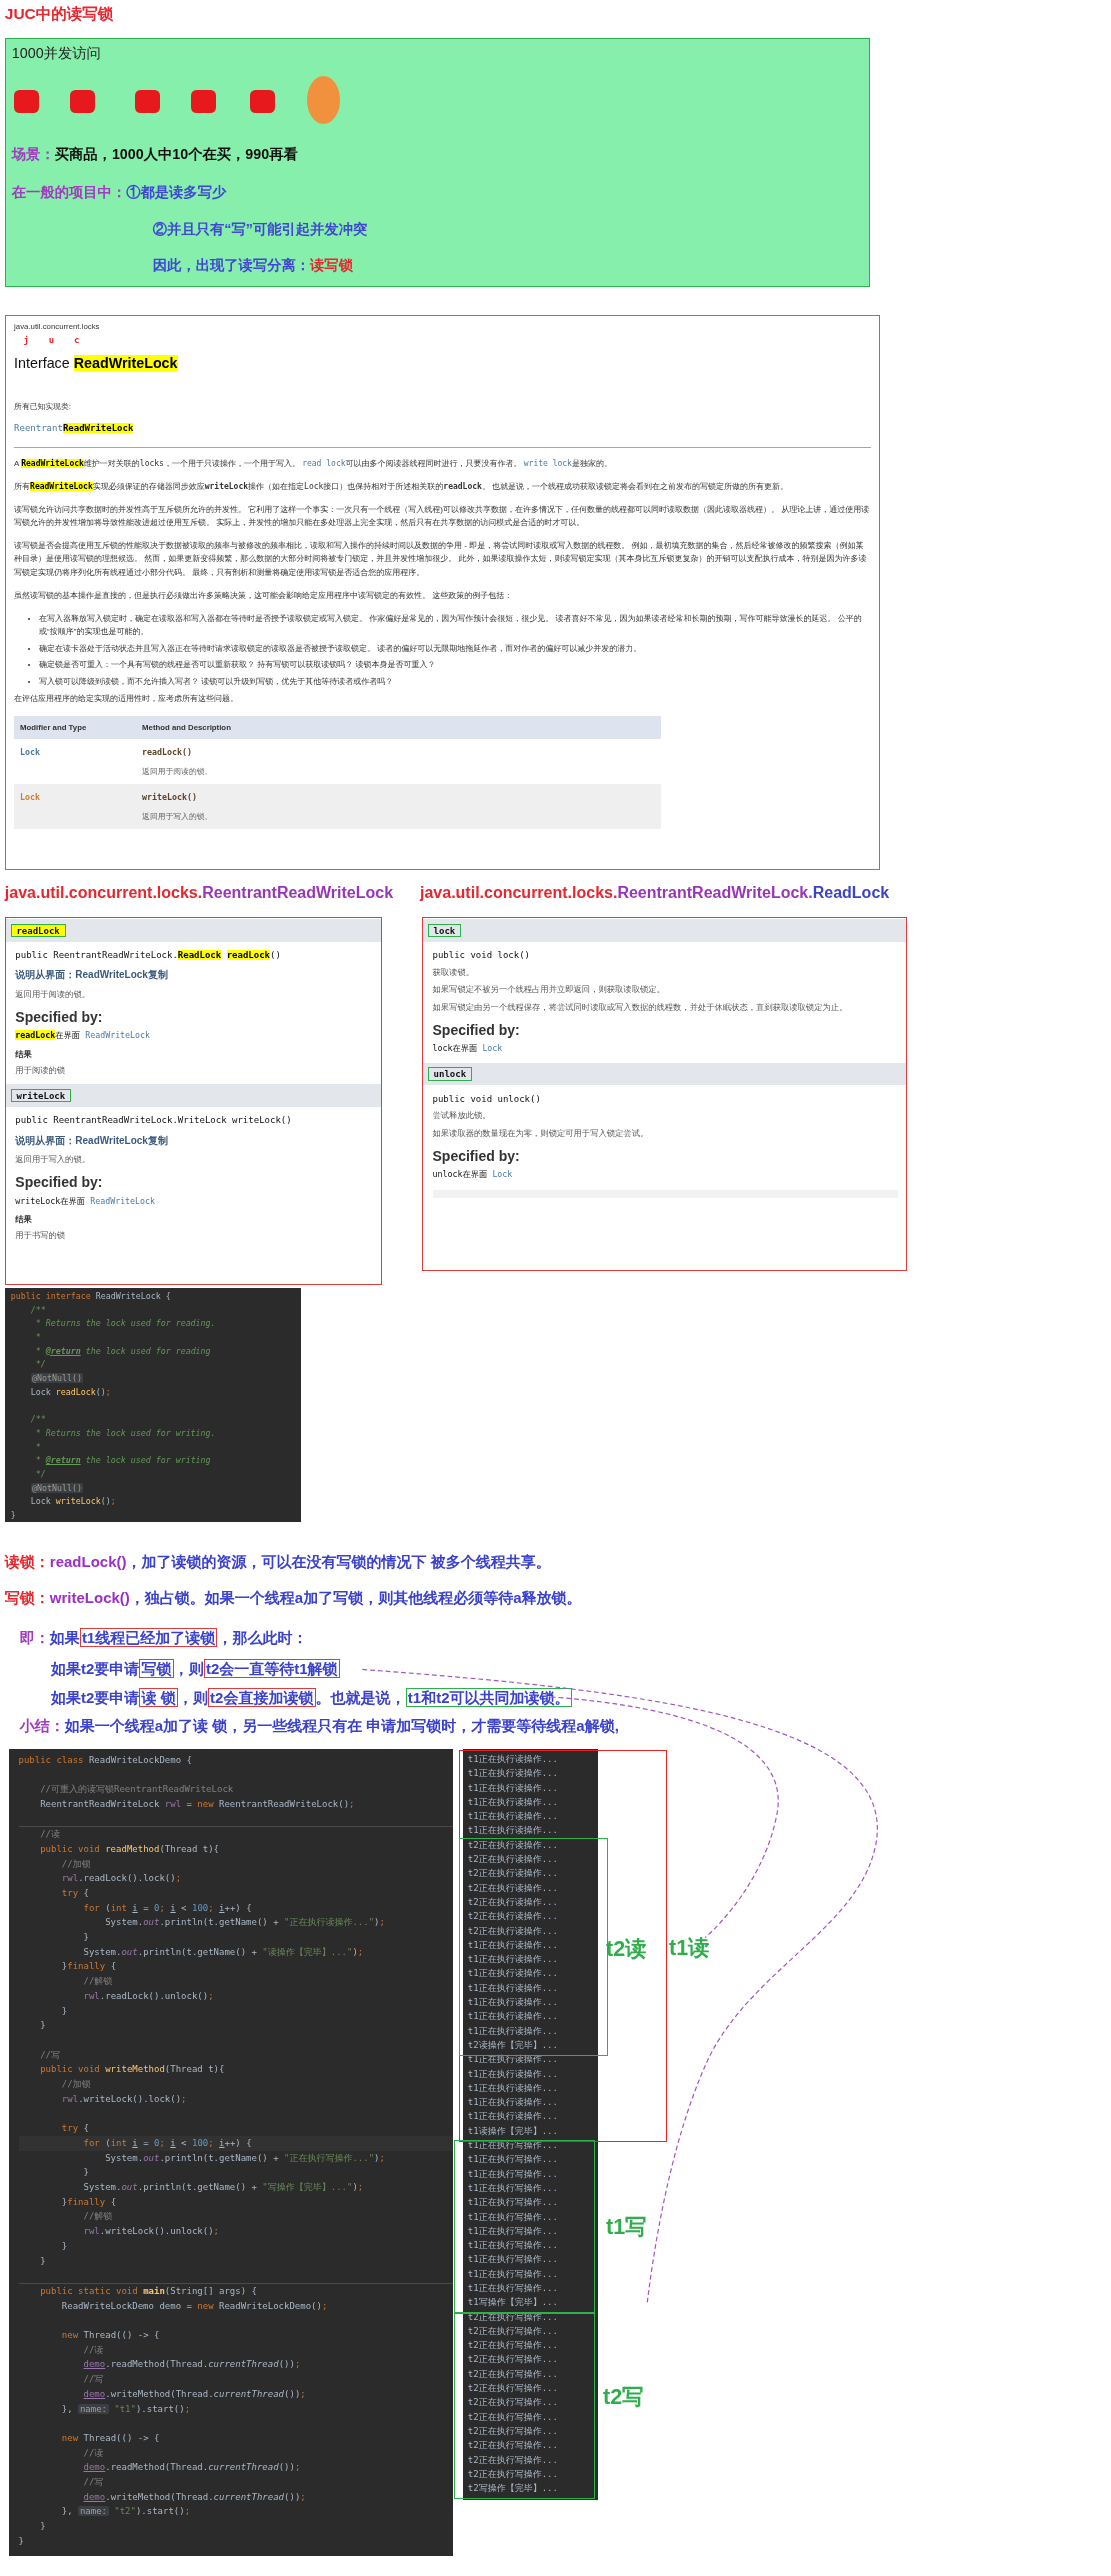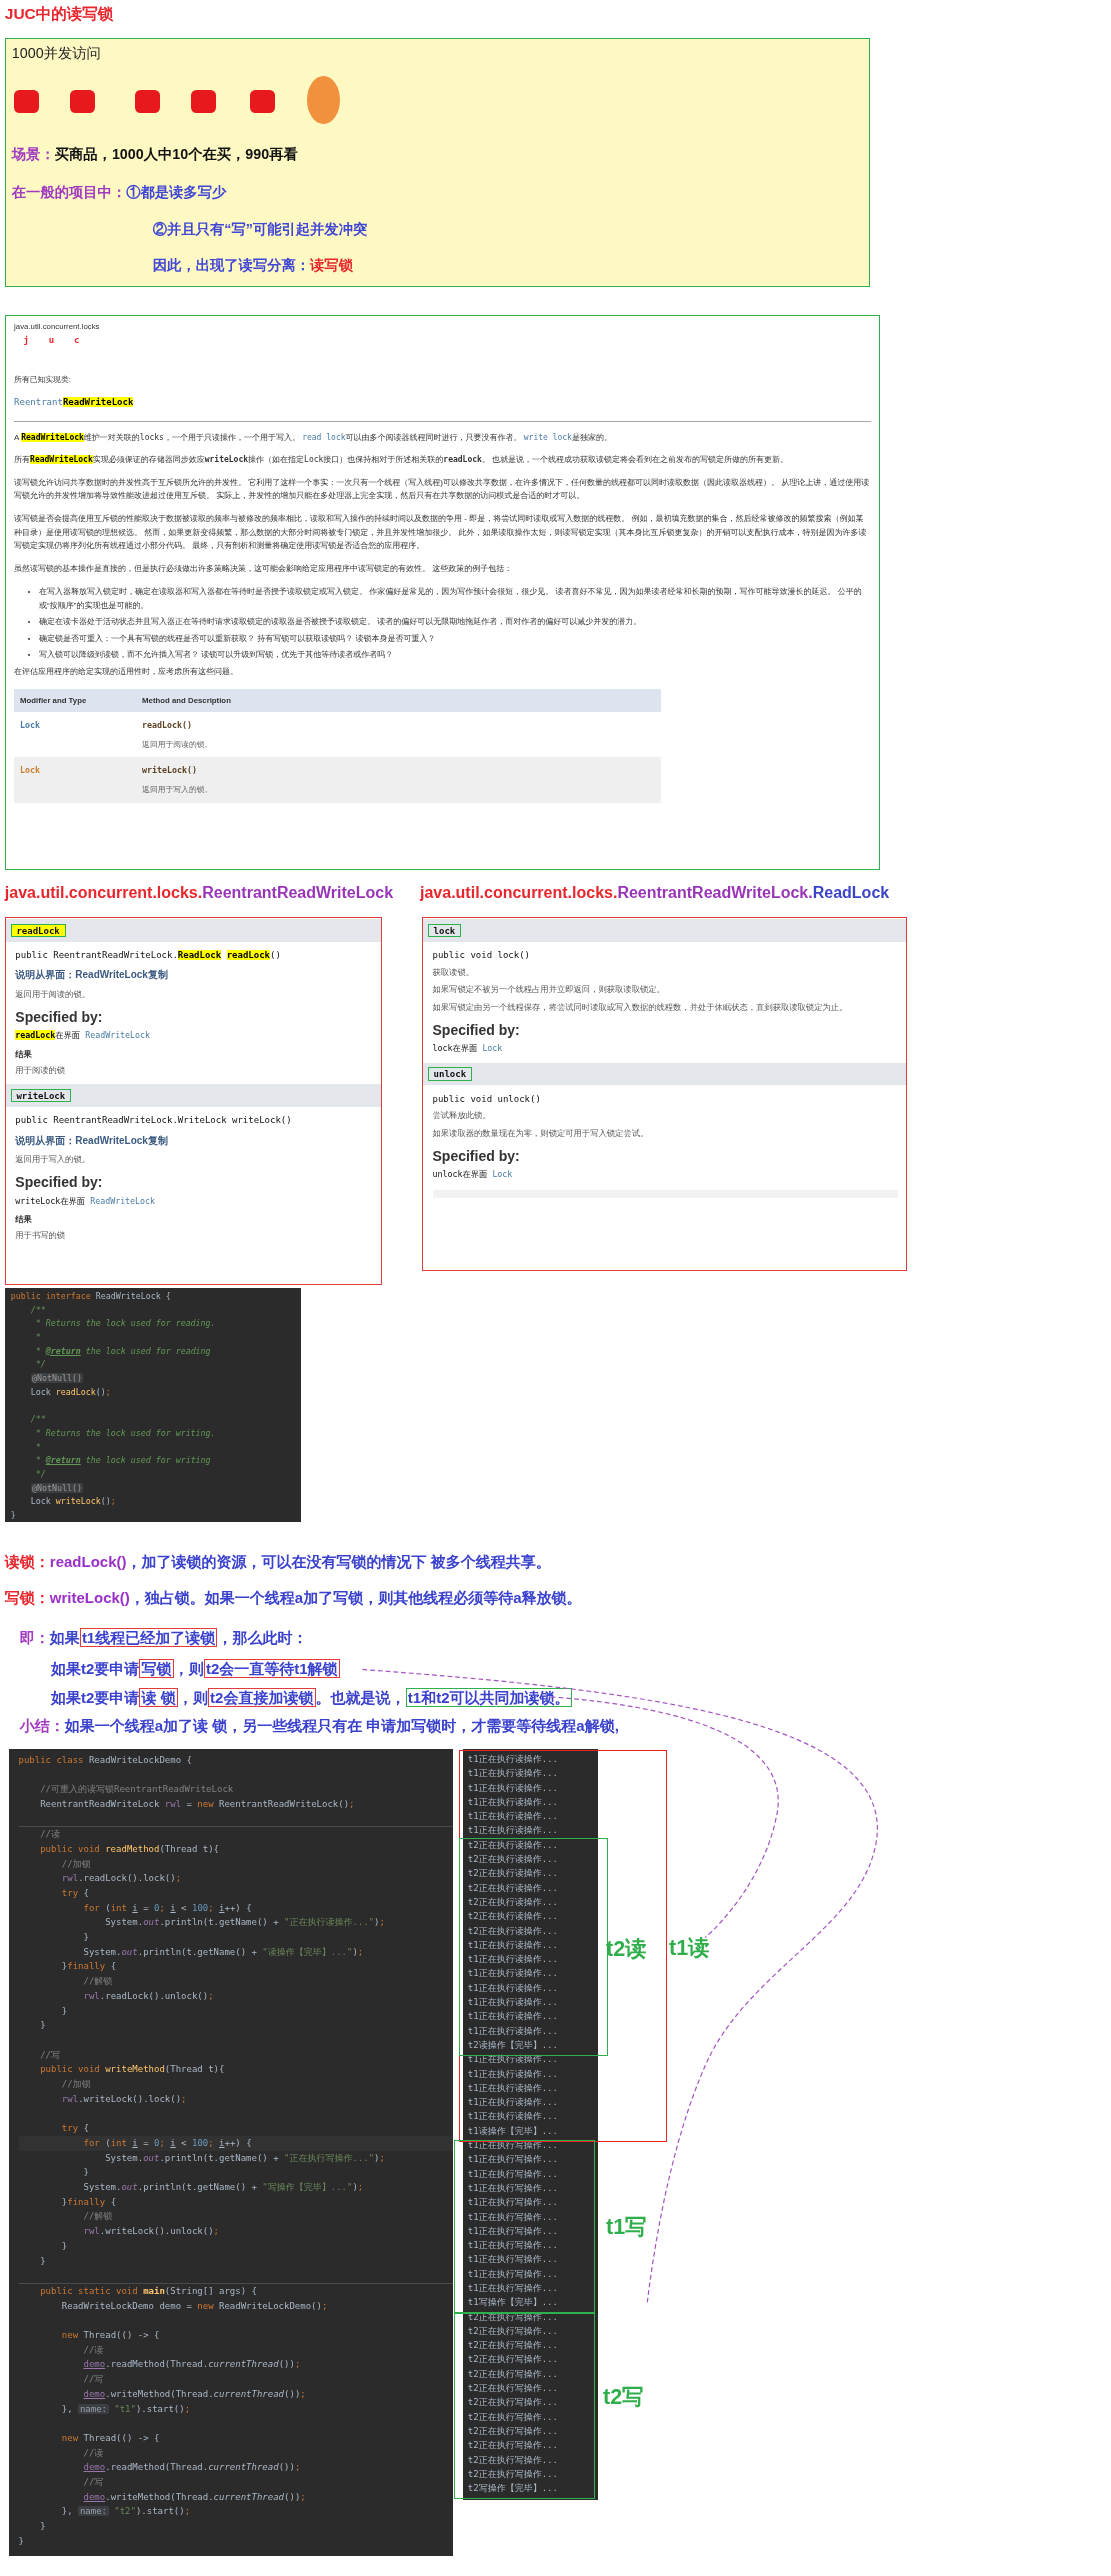--- a/index.html
+++ b/index.html
@@ -12,21 +12,21 @@
   }
   html,body{margin:0;padding:0;background:#fff;}
   .page{position:relative;width:1111px;height:2576px;background:#fff;overflow:hidden;
         font-family:"Liberation Sans",sans-serif;color:#333;}
   .abs{position:absolute;}
 
   
   .title{left:4.8px;top:3.6px;font-size:15.5px;font-weight:bold;color:var(--red);}
 
   
-  .intro-box{left:4.8px;top:38px;width:863px;height:247px;border:1.2px solid var(--green);background:#fef9c3;}
+  .intro-box{left:4.8px;top:38px;width:863px;height:247px;border:1.2px solid var(--green);background:#86efac;}
   .intro-caption{position:absolute;left:6px;top:4.8px;font-size:14.3px;color:#222;}
   .sq{position:absolute;top:51px;width:25px;height:22.7px;background:var(--shred);border-radius:5.4px;}
   .ellipse{position:absolute;left:301px;top:37px;width:33px;height:48px;background:var(--shorange);border-radius:50%;}
   .intro-line{position:absolute;font-size:14.3px;font-weight:bold;white-space:nowrap;}
   .lab-purple{color:var(--npurple);}
   .intro-scene-text{color:#111;}
   .intro-blue{color:#4147d5;}
   .intro-red{color:var(--red);}
 
   
@@ -140,20 +140,23 @@
     </div>
     <div class="intro-line intro-blue" style="left:147px;top:181px;">②并且只有“写”可能引起并发冲突</div>
     <div class="intro-line" style="left:147px;top:217px;">
       <span class="intro-blue">因此，出现了读写分离：</span><span class="intro-red">读写锁</span>
     </div>
   </div>
 
   <div class="abs javadoc">
     <div class="jd-pkg">java.util.concurrent.locks</div>
     <div class="jd-juc">j u c</div>
+    <div class="jd-h1">
+      <span>Interface </span><span class="hl">ReadWriteLock</span>
+    </div>
     <div class="jd-impl-label">所有已知实现类:</div>
     <div class="jd-impl">
       <span class="jblue">Reentrant</span><span class="hl">ReadWriteLock</span>
     </div>
     <hr class="jd-hr">
     <div>
         <div class="jd-p"><span class="">A </span><span class="jm hl">ReadWriteLock</span><span class="">维护一对关联的</span><span class="jm">locks</span><span class="">，一个用于只读操作，一个用于写入。 </span><span class="jm jblue">read lock</span><span class="">可以由多个阅读器线程同时进行，只要没有作者。 </span><span class="jm jblue">write lock</span><span class="">是独家的。</span></div>
         <div class="jd-p"><span class="">所有</span><span class="jm hl">ReadWriteLock</span><span class="">实现必须保证的存储器同步效应</span><span class="jm jb">writeLock</span><span class="">操作（如在指定</span><span class="jm">Lock</span><span class="">接口）也保持相对于所述相关联的</span><span class="jm jb">readLock</span><span class="">。 也就是说，一个线程成功获取读锁定将会看到在之前发布的写锁定所做的所有更新。</span></div>
         <div class="jd-p"><span class="">读写锁允许访问共享数据时的并发性高于互斥锁所允许的并发性。 它利用了这样一个事实：一次只有一个线程（写入线程)可以修改共享数据，在许多情况下，任何数量的线程都可以同时读取数据（因此读取器线程）。 从理论上讲，通过使用读写锁允许的并发性增加将导致性能改进超过使用互斥锁。 实际上，并发性的增加只能在多处理器上完全实现，然后只有在共享数据的访问模式是合适的时才可以。</span></div>
         <div class="jd-p"><span class="">读写锁是否会提高使用互斥锁的性能取决于数据被读取的频率与被修改的频率相比，读取和写入操作的持续时间以及数据的争用 - 即是，将尝试同时读取或写入数据的线程数。 例如，最初填充数据的集合，然后经常被修改的频繁搜索（例如某种目录）是使用读写锁的理想候选。 然而，如果更新变得频繁，那么数据的大部分时间将被专门锁定，并且并发性增加很少。 此外，如果读取操作太短，则读写锁定实现（其本身比互斥锁更复杂）的开销可以支配执行成本，特别是因为许多读写锁定实现仍将序列化所有线程通过小部分代码。 最终，只有剖析和测量将确定使用读写锁是否适合您的应用程序。</span></div>

